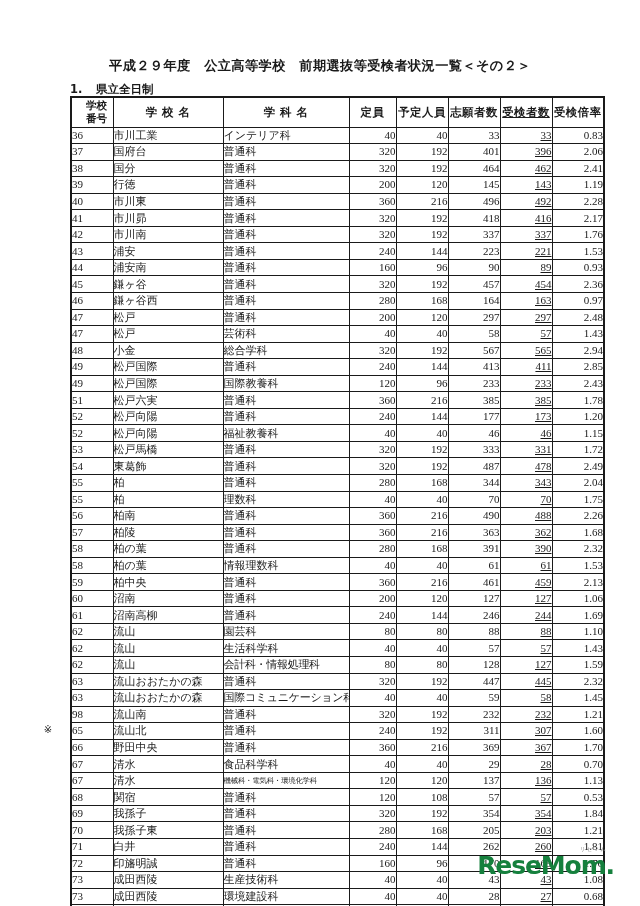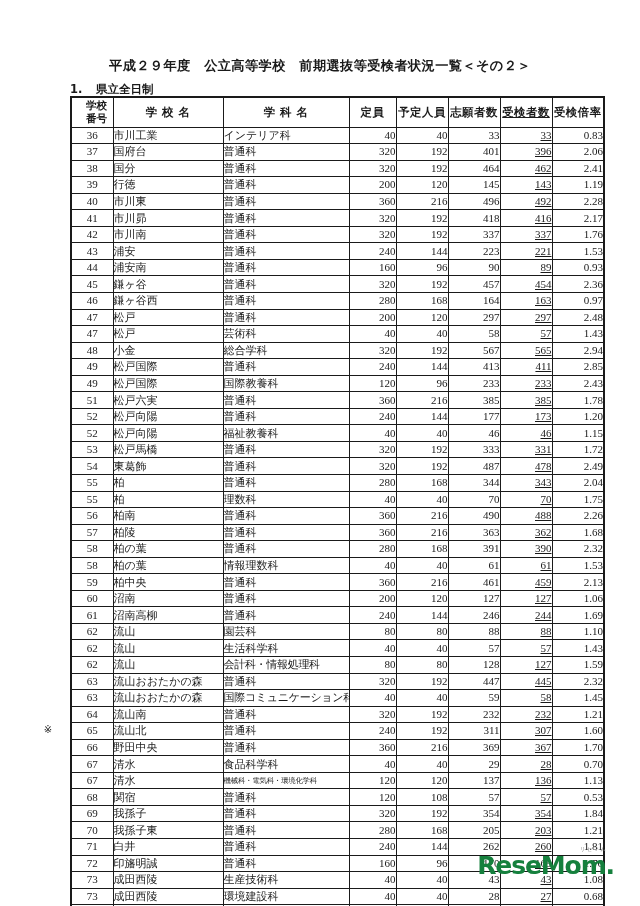--- a/index.html
+++ b/index.html
@@ -103,21 +103,21 @@
   }
   table.stat thead th.th-no {
     font-size: 10.6px;
     letter-spacing: 0;
     line-height: 1.22;
     padding: 0 14px;
   }
   table.stat thead th.th-no span { display: block; }
 
   
-  .c-no     { width: 42px;  text-align: center; padding-right: 3px; border-right-width: 1.6px; }
+  .c-no     { width: 42px;  text-align: left; padding-right: 3px; border-right-width: 1.6px; }
   .c-school { width: 110px; text-align: left;  padding-left: 3px;  border-right-width: 1.6px; }
   .c-dept   { width: 126px; text-align: left;  padding-left: 3px;  border-right-width: 1.6px; }
   .c-cap    { width: 47px;  text-align: right; padding-right: 7px; border-right-width: 1.6px; }
   .c-plan   { width: 52px;  text-align: right; padding-right: 7px; border-right-width: 1.6px; }
   .c-appl   { width: 52px;  text-align: right; padding-right: 7px; border-right-width: 1.6px; }
   .c-exam   { width: 52px;  text-align: right; padding-right: 7px; border-right-width: 1.6px; text-decoration: underline; }
   .c-rate   { width: 52px;  text-align: right; padding-right: 7px; }
 
   thead .c-school, thead .c-dept { text-align: center; padding: 0; }
   thead .c-cap, thead .c-plan, thead .c-appl,
@@ -544,21 +544,21 @@
             <td class="c-no">63</td>
             <td class="c-school">流山おおたかの森</td>
             <td class="c-dept squeeze-mid">国際コミュニケーション科</td>
             <td class="c-cap">40</td>
             <td class="c-plan">40</td>
             <td class="c-appl">59</td>
             <td class="c-exam">58</td>
             <td class="c-rate">1.45</td>
           </tr>
           <tr>
-            <td class="c-no">64</td>
+            <td class="c-no">98</td>
             <td class="c-school">流山南</td>
             <td class="c-dept">普通科</td>
             <td class="c-cap">320</td>
             <td class="c-plan">192</td>
             <td class="c-appl">232</td>
             <td class="c-exam">232</td>
             <td class="c-rate">1.21</td>
           </tr>
           <tr>
             <td class="c-no">65</td>

